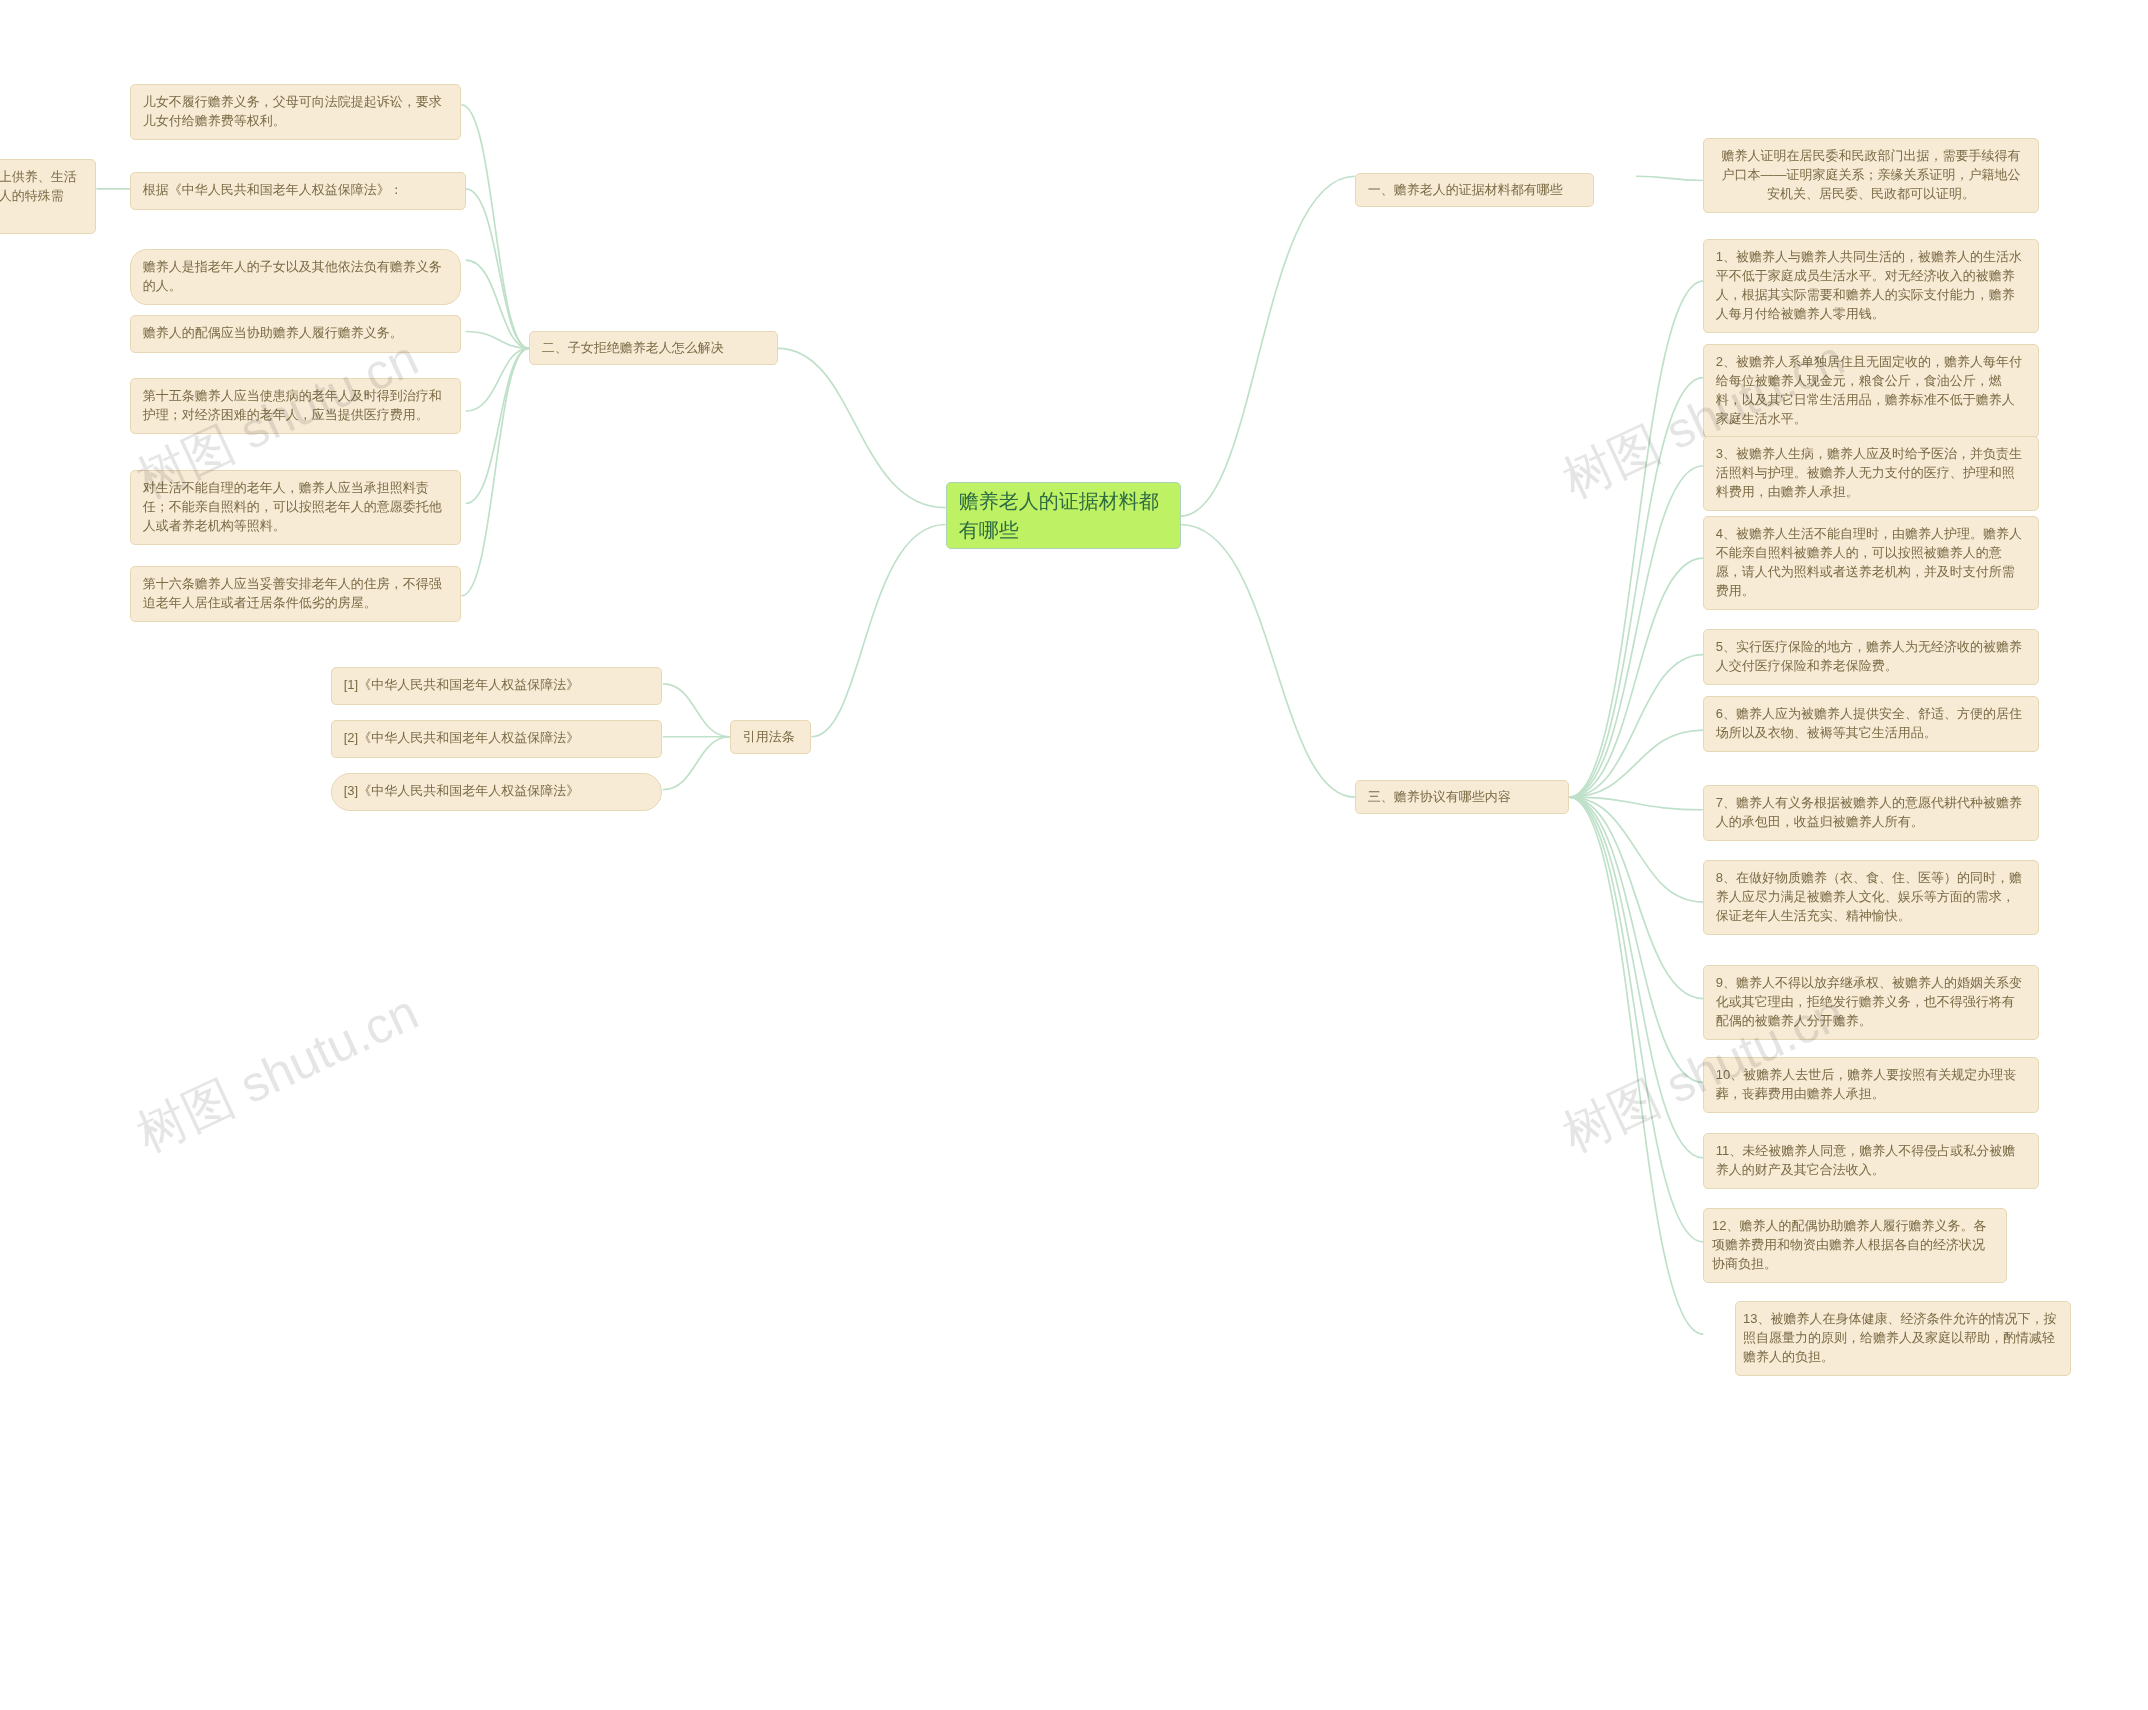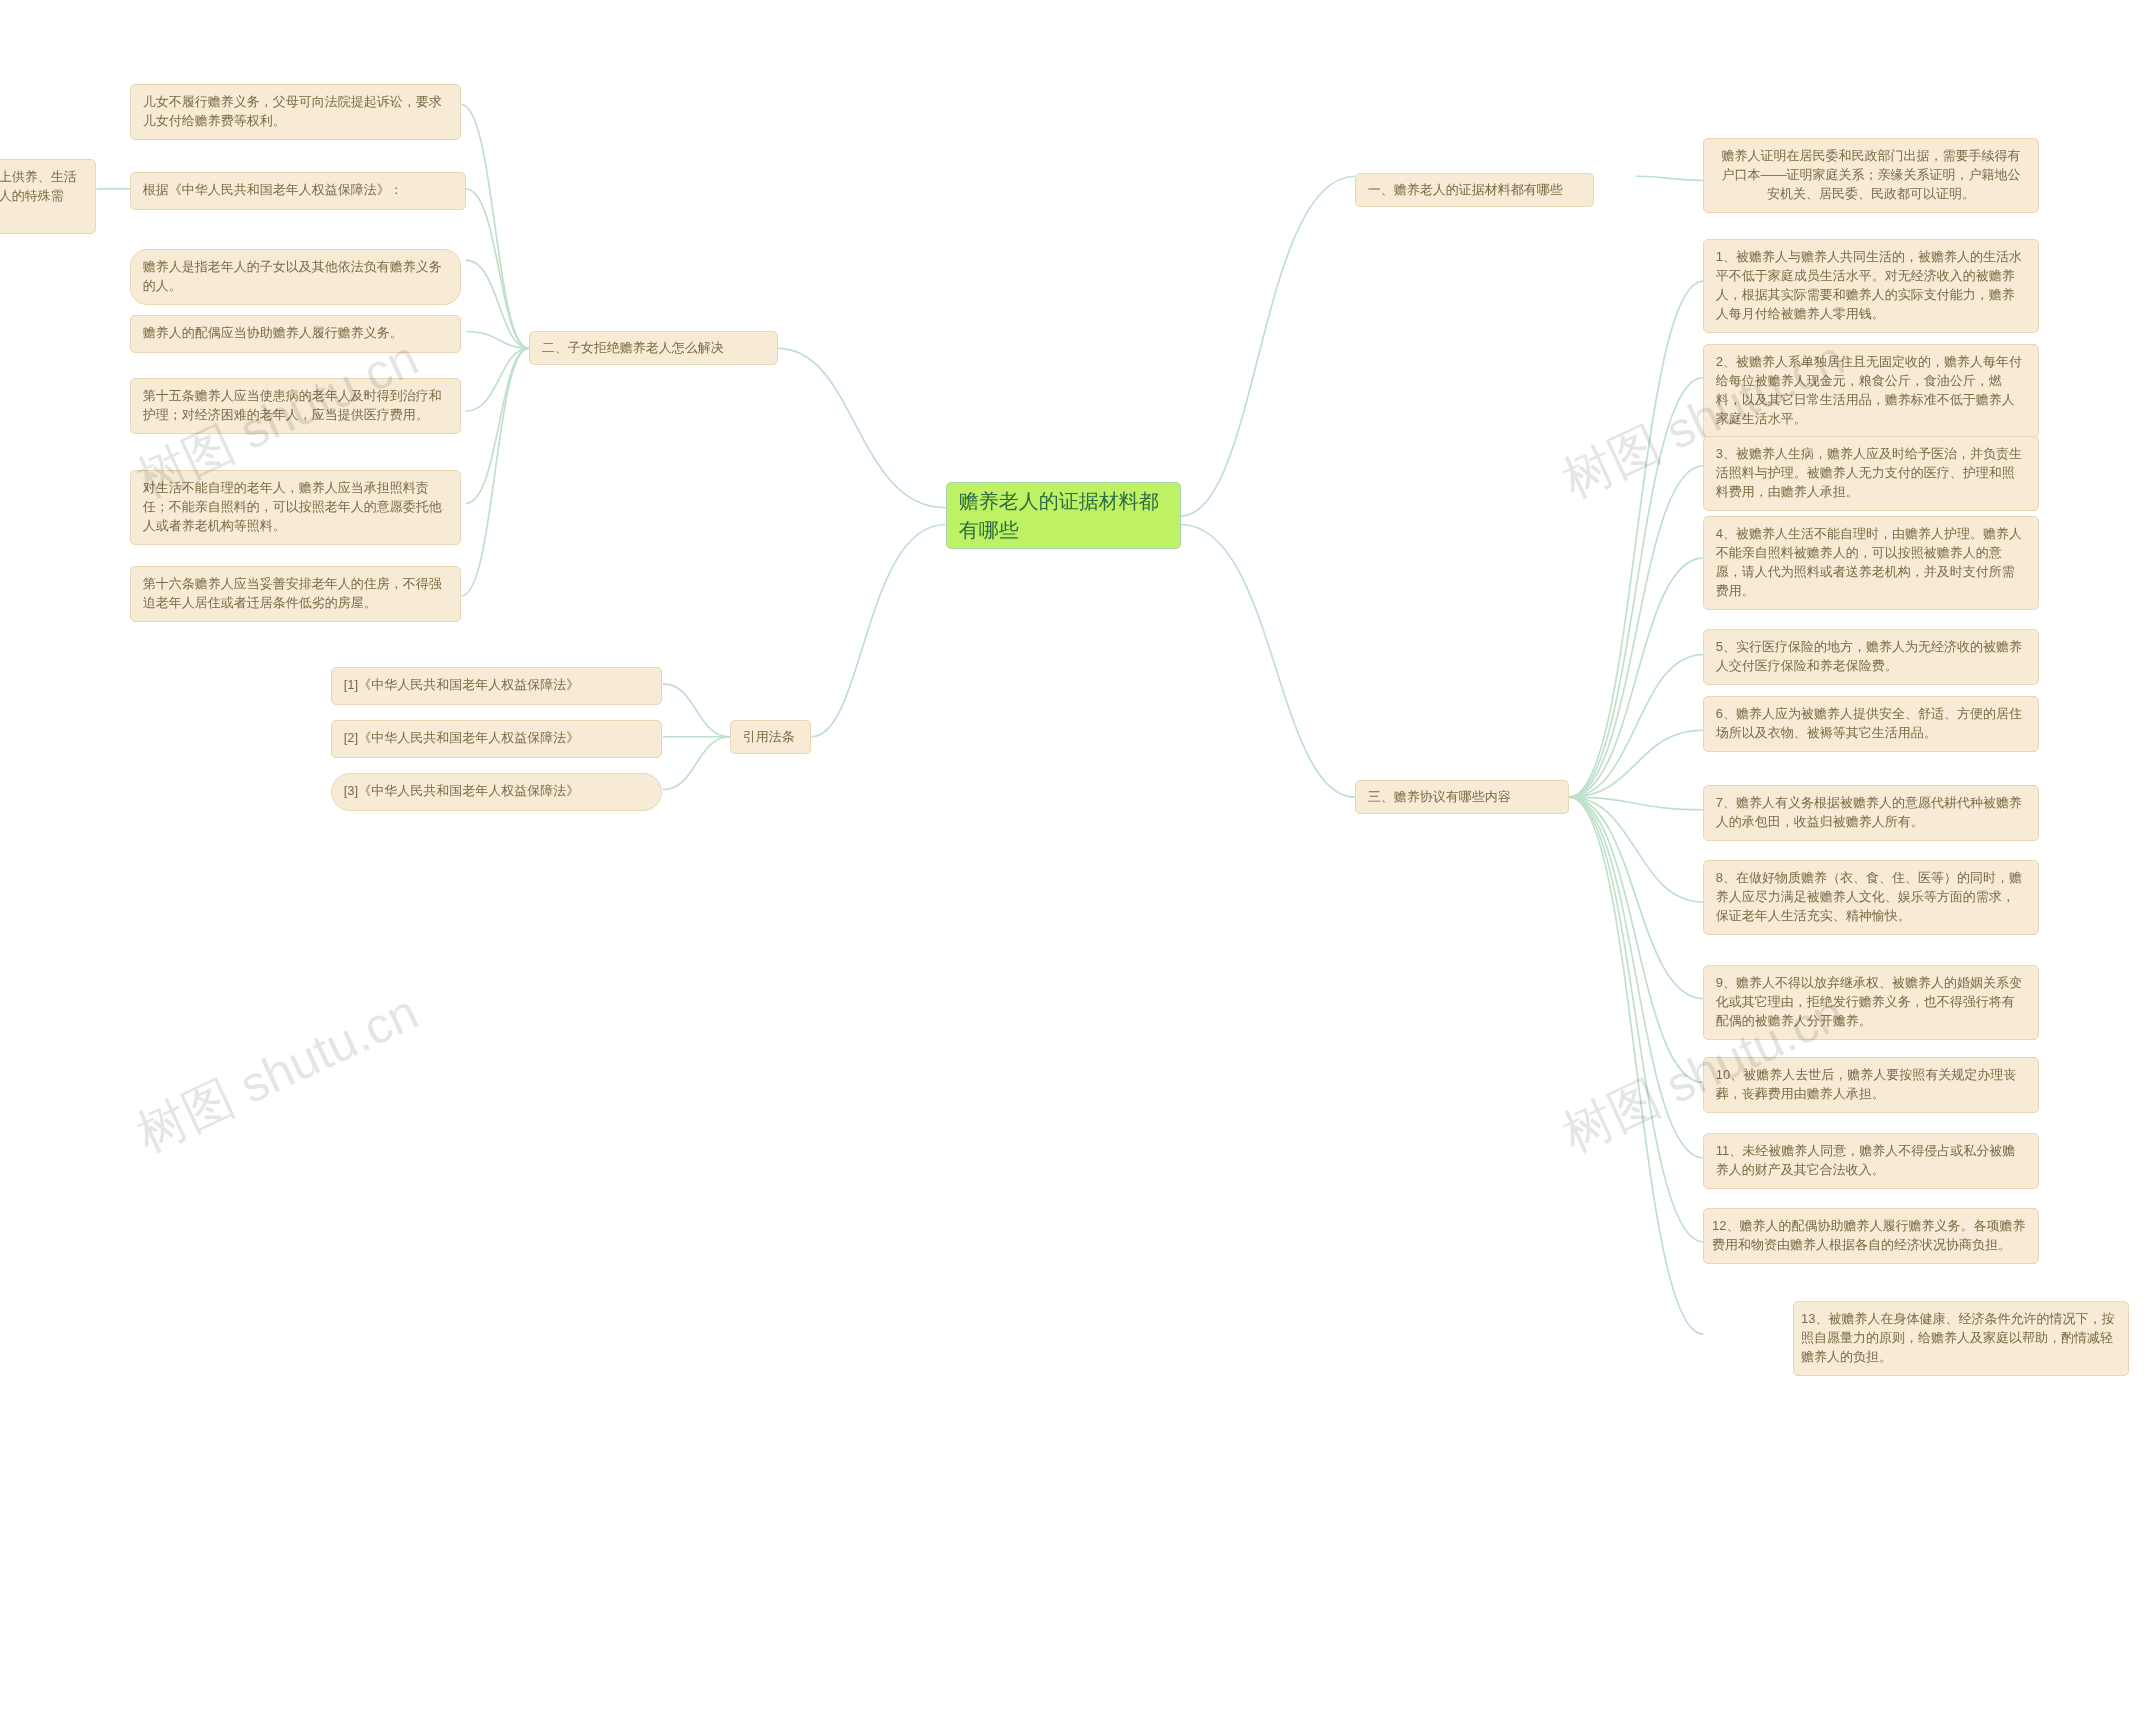--- a/index.html
+++ b/index.html
@@ -122,22 +122,22 @@
 <div class="node leaf" style="left:1703px; top:344px; width:336px;"><span>2、被赡养人系单独居住且无固定收的，赡养人每年付给每位被赡养人现金元，粮食公斤，食油公斤，燃料，以及其它日常生活用品，赡养标准不低于赡养人家庭生活水平。</span></div>
 <div class="node leaf" style="left:1703px; top:436px; width:336px;"><span>3、被赡养人生病，赡养人应及时给予医治，并负责生活照料与护理。被赡养人无力支付的医疗、护理和照料费用，由赡养人承担。</span></div>
 <div class="node leaf" style="left:1703px; top:516px; width:336px;"><span>4、被赡养人生活不能自理时，由赡养人护理。赡养人不能亲自照料被赡养人的，可以按照被赡养人的意愿，请人代为照料或者送养老机构，并及时支付所需费用。</span></div>
 <div class="node leaf" style="left:1703px; top:629px; width:336px;"><span>5、实行医疗保险的地方，赡养人为无经济收的被赡养人交付医疗保险和养老保险费。</span></div>
 <div class="node leaf" style="left:1703px; top:696px; width:336px;"><span>6、赡养人应为被赡养人提供安全、舒适、方便的居住场所以及衣物、被褥等其它生活用品。</span></div>
 <div class="node leaf" style="left:1703px; top:785px; width:336px;"><span>7、赡养人有义务根据被赡养人的意愿代耕代种被赡养人的承包田，收益归被赡养人所有。</span></div>
 <div class="node leaf" style="left:1703px; top:860px; width:336px;"><span>8、在做好物质赡养（衣、食、住、医等）的同时，赡养人应尽力满足被赡养人文化、娱乐等方面的需求，保证老年人生活充实、精神愉快。</span></div>
 <div class="node leaf" style="left:1703px; top:965px; width:336px;"><span>9、赡养人不得以放弃继承权、被赡养人的婚姻关系变化或其它理由，拒绝发行赡养义务，也不得强行将有配偶的被赡养人分开赡养。</span></div>
 <div class="node leaf" style="left:1703px; top:1057px; width:336px;"><span>10、被赡养人去世后，赡养人要按照有关规定办理丧葬，丧葬费用由赡养人承担。</span></div>
 <div class="node leaf" style="left:1703px; top:1133px; width:336px;"><span>11、未经被赡养人同意，赡养人不得侵占或私分被赡养人的财产及其它合法收入。</span></div>
-<div class="node leaf" style="left:1703px; top:1208px; width:336px;padding-left:8px;"><span>12、赡养人的配偶协助赡养人履行赡养义务。各项赡养费用和物资由赡养人根据各自的经济状况协商负担。</span></div>
-<div class="node leaf" style="left:1793px; top:1301px; width:336px;padding-left:7px;"><span>13、被赡养人在身体健康、经济条件允许的情况下，按照自愿量力的原则，给赡养人及家庭以帮助，酌情减轻赡养人的负担。</span></div>
+<div class="node leaf" style="left:1703px; top:1208px; width:304px;padding-left:8px;"><span>12、赡养人的配偶协助赡养人履行赡养义务。各项赡养费用和物资由赡养人根据各自的经济状况协商负担。</span></div>
+<div class="node leaf" style="left:1735px; top:1301px; width:336px;padding-left:7px;"><span>13、被赡养人在身体健康、经济条件允许的情况下，按照自愿量力的原则，给赡养人及家庭以帮助，酌情减轻赡养人的负担。</span></div>
 
 <div class="node branch" style="left:529px; top:331px; width:249px; height:34px;">
   <span>二、子女拒绝赡养老人怎么解决</span>
 </div>
 
 <div class="node leaf" style="left:130px; top:84px; width:331px;"><span>儿女不履行赡养义务，父母可向法院提起诉讼，要求儿女付给赡养费等权利。</span></div>
 
 <div class="node leaf" style="left:130px; top:172px; width:336px;"><span>根据《中华人民共和国老年人权益保障法》：</span></div>
 <div class="node leaf" style="left:-235px; top:159px; width:331px;"><span>第十四条赡养人应当履行对老年人经济上供养、生活上照料和精神上慰藉的义务，照顾老年人的特殊需要。</span></div>
 

